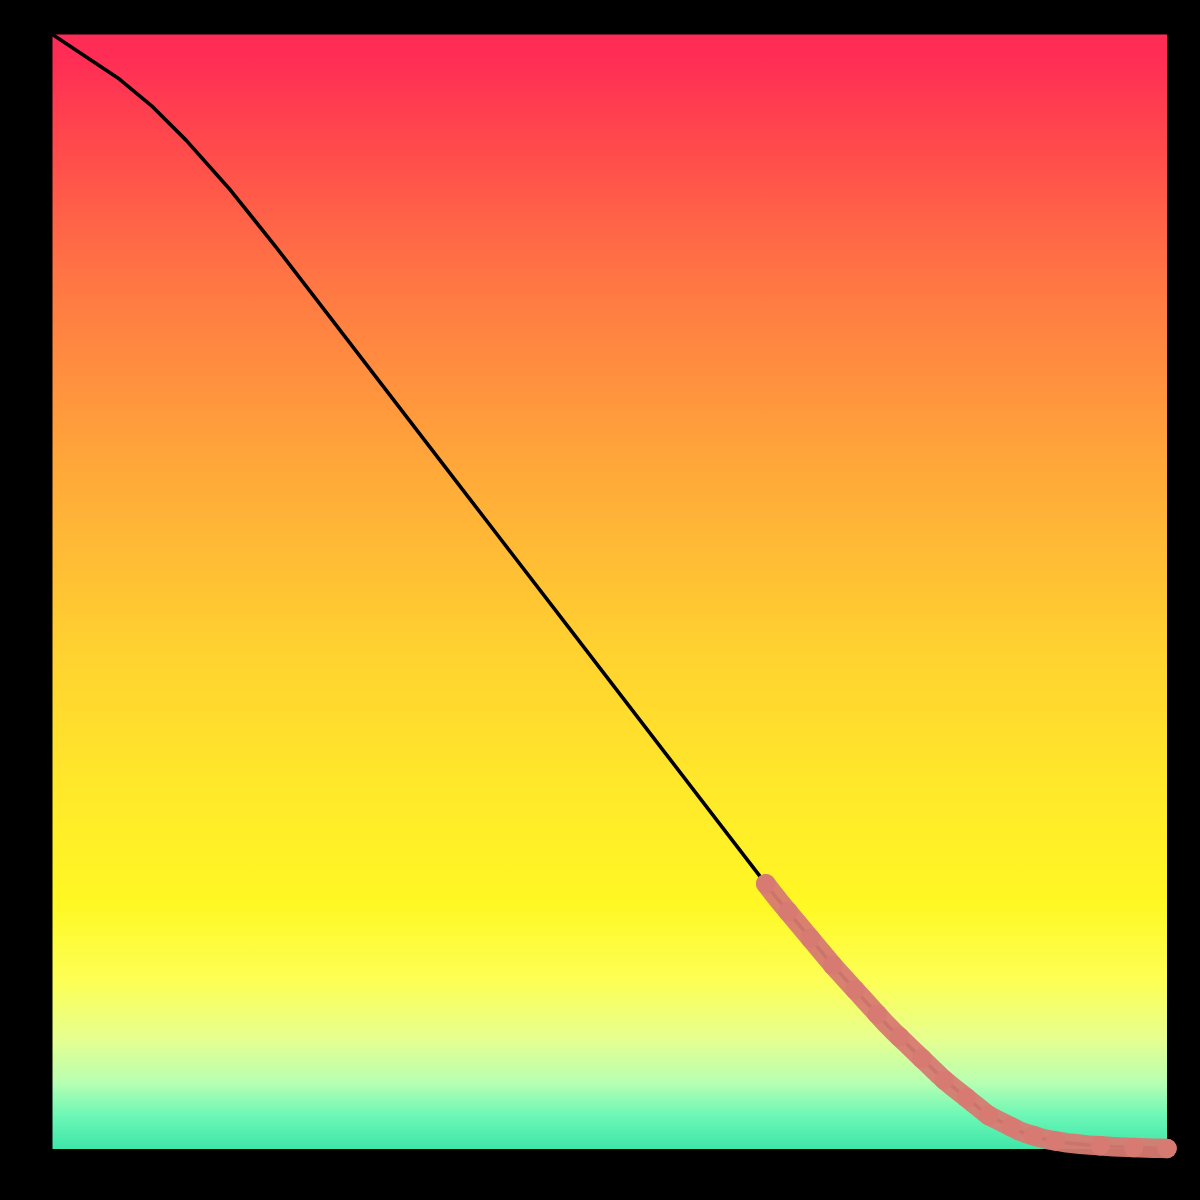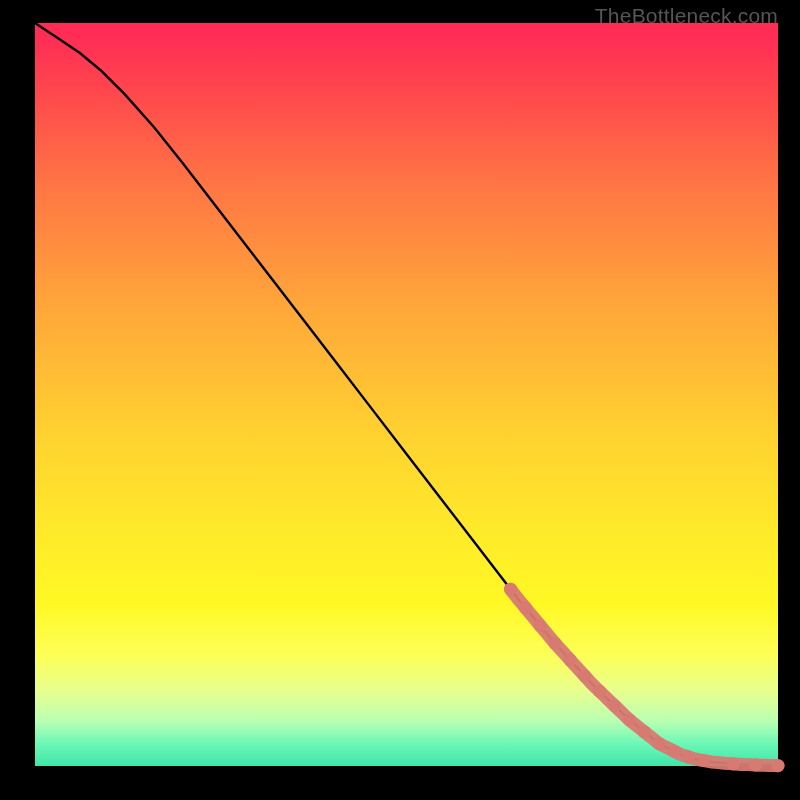--- a/index.html
+++ b/index.html
@@ -56,21 +56,20 @@
     width: 743px;
     height: 743px;
     overflow: visible;
   }
 </style>
 </head>
 <body>
 <div class="stage">
   <div class="gradient"></div>
 
-  <div class="watermark">TheBottleneck.com</div>
 
   <svg class="overlay" viewBox="0 0 743 743">
     <polyline id="curve-main" fill="none" stroke="#000000" stroke-width="2.4" stroke-linecap="round" stroke-linejoin="round" points="0.00,0.00 22.29,14.86 44.58,29.72 66.87,48.29 89.16,70.59 118.88,104.02 148.60,141.17 185.75,189.47 222.90,237.76 260.05,286.06 297.20,334.35 334.35,382.64 371.50,430.94 408.65,479.24 445.80,527.53 482.95,575.83 520.10,620.40 557.25,661.27 594.40,696.93 624.12,720.71 646.41,731.86 661.27,736.31 676.13,738.91 690.99,740.40 705.85,741.37 720.71,742.03 731.86,742.41 743.00,742.63"></polyline>
 
     <polyline id="curve-highlight" fill="none" stroke="#d77a72" stroke-width="13" stroke-linecap="round" stroke-linejoin="round" opacity="0.95" points="475.52,566.17 479.98,571.96 484.44,577.61 488.89,582.96 493.35,588.31 497.81,593.66 502.27,599.01 506.73,604.36 511.18,609.71 515.64,615.06 520.10,620.40 524.56,625.31 529.02,630.21 533.47,635.12 537.93,640.02 542.39,644.92 546.85,649.83 551.31,654.73 555.76,659.64 560.22,664.12 564.68,668.40 569.14,672.68 573.60,676.96 578.05,681.24 582.51,685.52 586.97,689.80 591.43,694.08 595.89,698.12 600.34,701.69 604.80,705.26 609.26,708.82 613.72,712.39 618.18,715.95 622.63,719.52 627.09,722.20 631.55,724.42 636.01,726.65 640.47,728.88 644.92,731.11 649.38,732.75 653.84,734.08 658.30,735.42 662.76,736.57 667.21,737.35 671.67,738.13 676.13,738.91 680.59,739.36 685.05,739.81 689.50,740.25 693.96,740.59 698.42,740.88 702.88,741.17 707.34,741.43 711.79,741.63 716.25,741.83 720.71,742.03 725.17,742.18 729.63,742.33 734.08,742.45 738.54,742.54 743.00,742.63"></polyline>
 
     <g id="marker-group">
         <circle cx="475.52" cy="566.17" r="6.5" fill="#d77a72"></circle>
         <circle cx="490.38" cy="584.74" r="6.5" fill="#d77a72"></circle>
         <circle cx="505.24" cy="602.57" r="6.5" fill="#d77a72"></circle>

